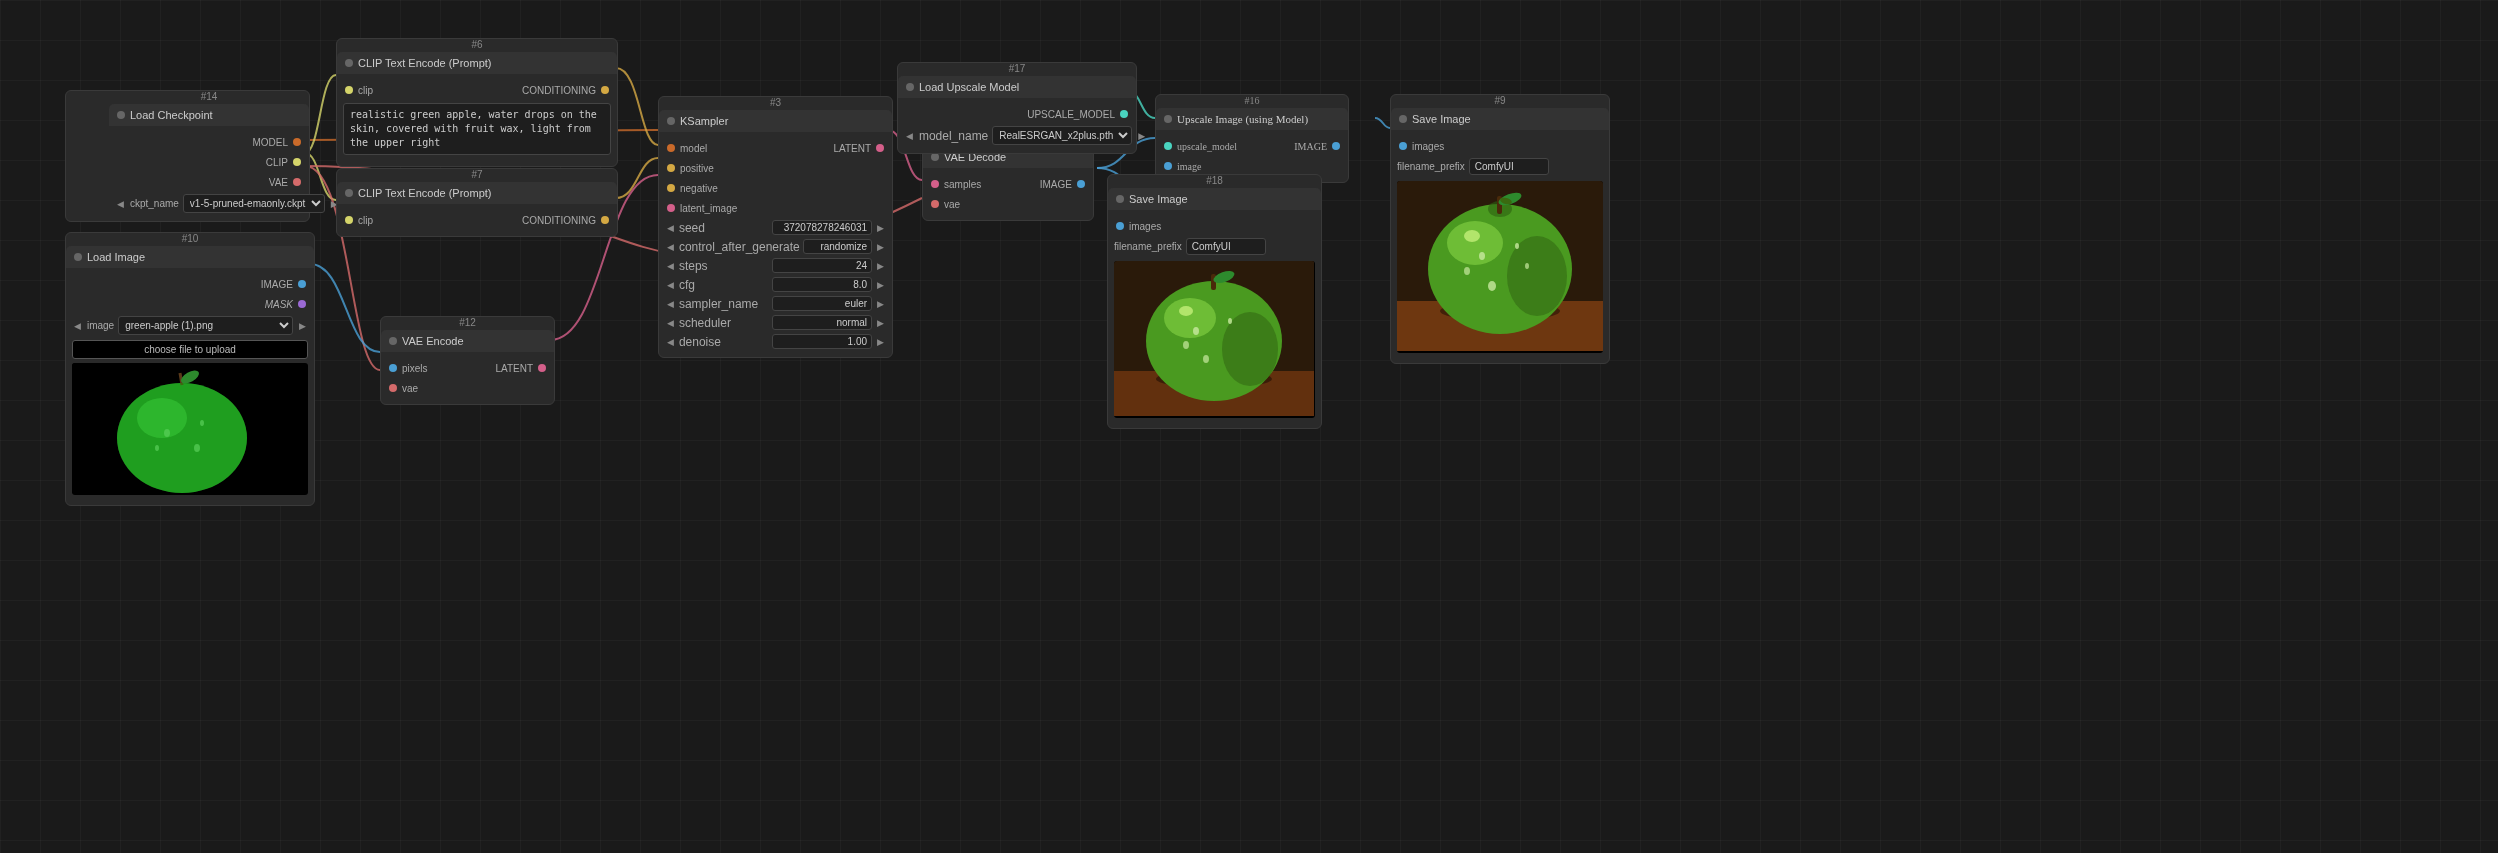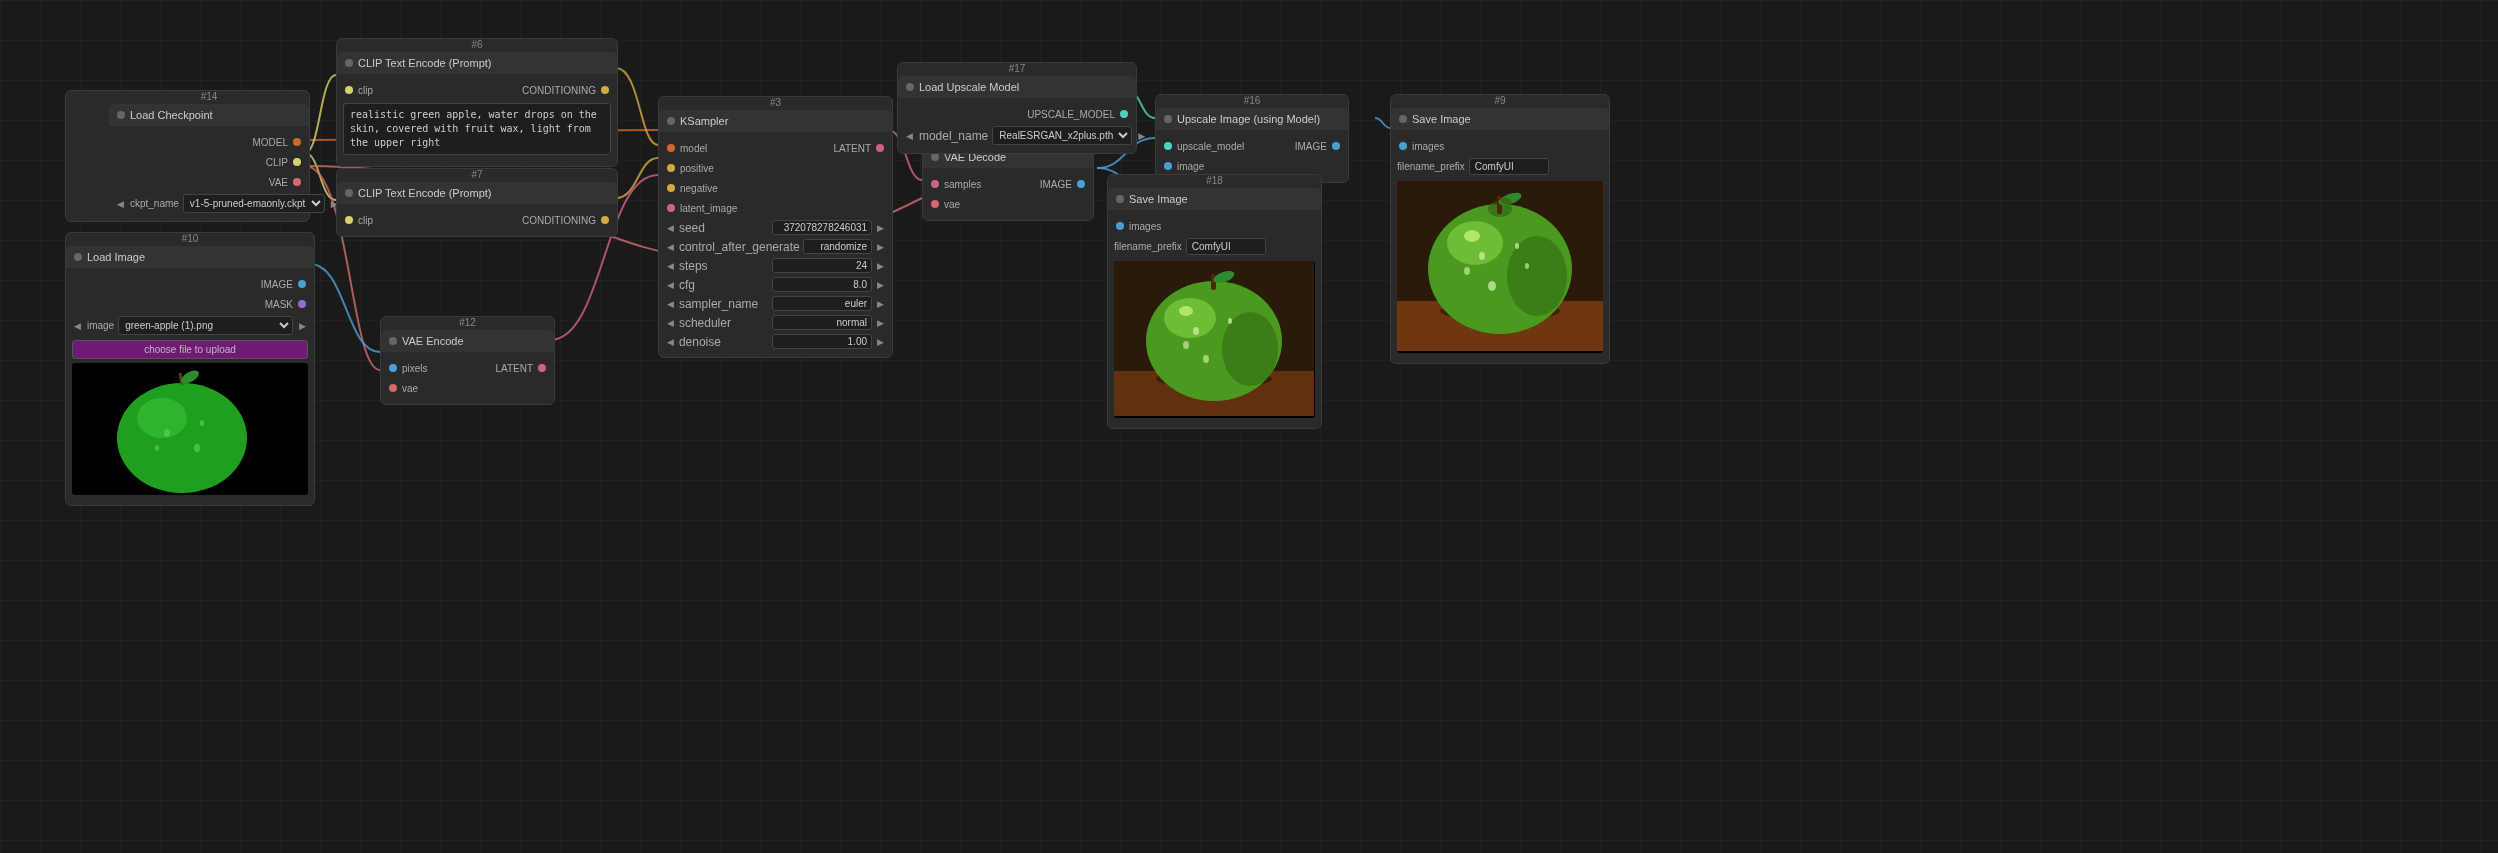--- a/index.html
+++ b/index.html
@@ -93,21 +93,21 @@
     .widget-select {
       background: #1e1e1e;
       border: 1px solid #444;
       border-radius: 3px;
       color: #ccc;
       font-size: 10px;
       padding: 2px 2px;
       flex: 1;
     }
     .file-upload-btn {
-      background: #701a75;
+      background: #000000;
       border: 1px solid #555;
       border-radius: 3px;
       color: #bbb;
       font-size: 10px;
       padding: 3px 20px;
       text-align: center;
       cursor: pointer;
       margin: 3px 6px;
     }
     .node-image-preview {
@@ -290,21 +290,21 @@
     <span>Load Image</span>
   </div>
   <div class="node-body">
     <div class="port-row">
       <div class="port-right" style="margin-left:auto;">
         <span class="port-label-right">IMAGE</span>
         <div class="port-dot" style="background:#4a9fd4;"></div>
       </div>
     </div>
     <div class="port-row">
-      <div class="port-right" style="margin-left:auto;">
+      <div class="port-right" style="margin-left:auto;font-style:italic;">
         <span class="port-label-right">MASK</span>
         <div class="port-dot" style="background:#9b6ad4;"></div>
       </div>
     </div>
     <div class="widget-row">
       <span class="slider-arrow">◀</span>
       <span style="font-size:10px;color:#aaa;flex:0 0 auto;">image</span>
       <select class="widget-select">
         <option>green-apple (1).png</option>
       </select>
@@ -491,21 +491,21 @@
       <span class="slider-arrow">◀</span>
       <span style="font-size:12px;color:#aaa;flex:0 0 auto;">model_name</span>
       <select class="widget-select">
         <option>RealESRGAN_x2plus.pth</option>
       </select>
       <span class="slider-arrow">▶</span>
     </div>
   </div>
 </div>
 
-<div class="node" style="left:1155px; top:94px; width:194px;">
+<div class="node" style="left:1155px; top:94px; width:194px;font-family:Liberation Serif, serif;">
   <div class="node-id">#16</div>
   <div class="node-header">
     <div class="status-dot"></div>
     <span>Upscale Image (using Model)</span>
   </div>
   <div class="node-body">
     <div class="port-row">
       <div class="port-left">
         <div class="port-dot" style="background:#4ad4c0;"></div>
         <span class="port-label">upscale_model</span>

